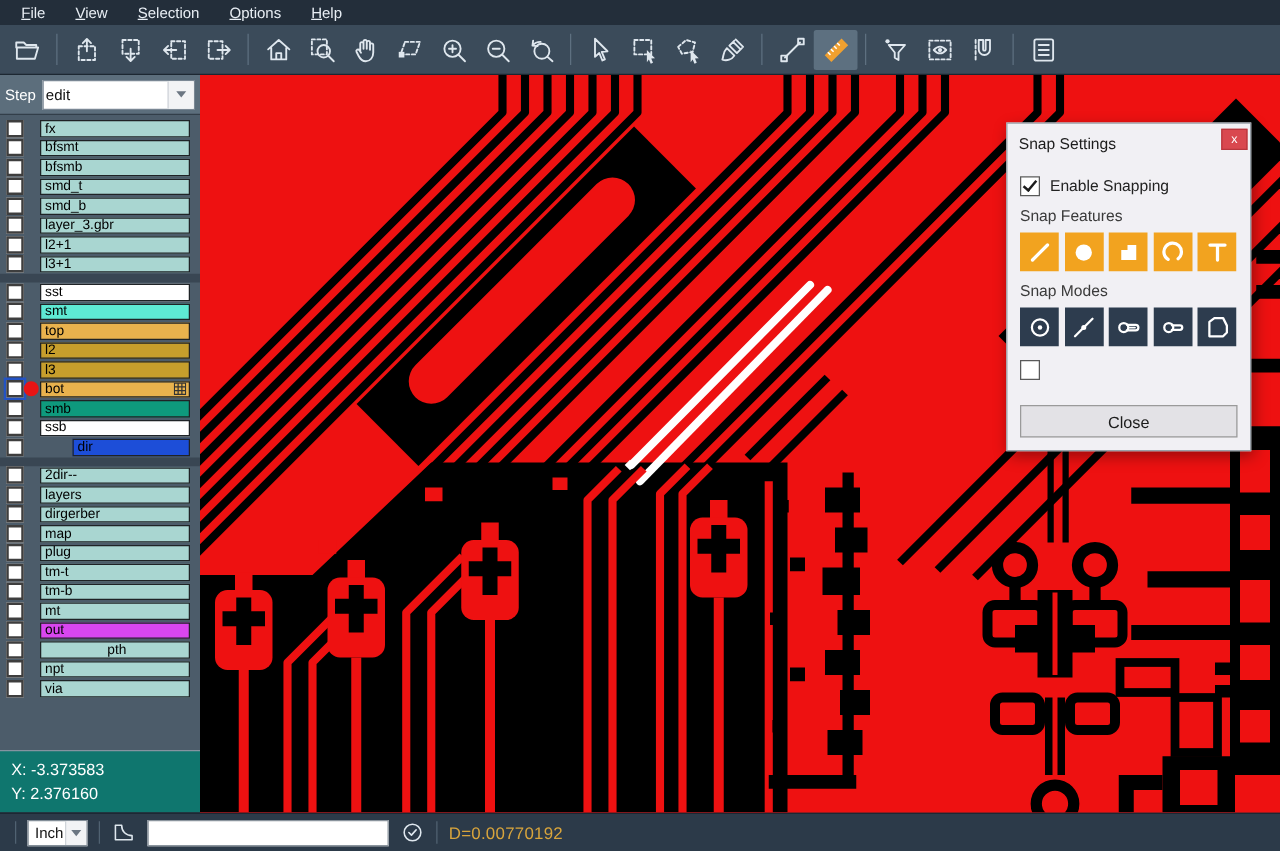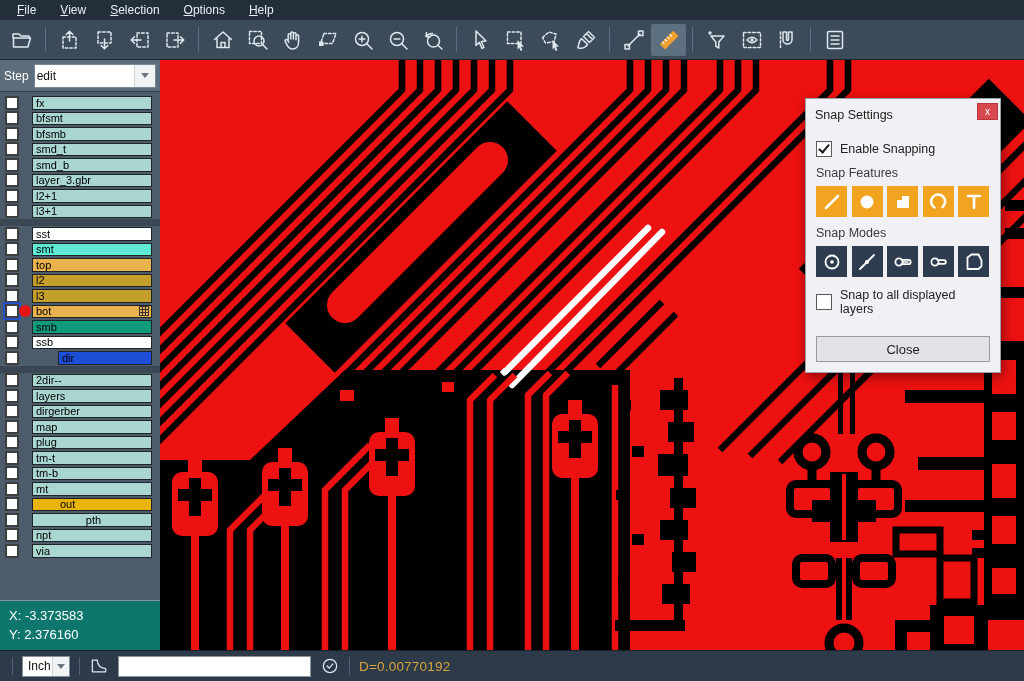--- a/index.html
+++ b/index.html
@@ -414,21 +414,21 @@
         <div class="layer-row">
             <span class="cb"></span>
             <span class="dotcol"></span>
             <span class="cell" style="background-color: rgb(169, 214, 209);">
               <span class="lname">mt</span>
             </span>
           </div>
         <div class="layer-row">
             <span class="cb"></span>
             <span class="dotcol"></span>
-            <span class="cell" style="background-color: #eab308; padding-left: 24px;">
+            <span class="cell" style="background-color: #d946ef;">
               <span class="lname">out</span>
             </span>
           </div>
         <div class="layer-row">
             <span class="cb"></span>
             <span class="dotcol"></span>
             <span class="cell" style="background-color: rgb(169, 214, 209); text-align: center;">
               <span class="lname">pth</span>
             </span>
           </div>
@@ -669,21 +669,20 @@
                 </svg>
               </button>
             <button class="snap-btn mode">
                 <svg width="24" height="24" viewBox="0 0 24 24">
                   <path class="wstroke" d="M5.5 19V7.5l4-3h7l3 6v5.5l-3 3z" stroke-width="1.8"></path>
                 </svg>
               </button>
           </div>
           <div class="check-row" style="margin-top:11px;">
             <span class="checkbox"></span>
-            <span>Snap to all displayed layers</span>
           </div>
           <button class="dlg-close-btn">Close</button>
         </div>
       </div>
     </div>
   </div>
 
   <div class="bottombar">
     <div class="bsep"></div>
     <div class="units">

